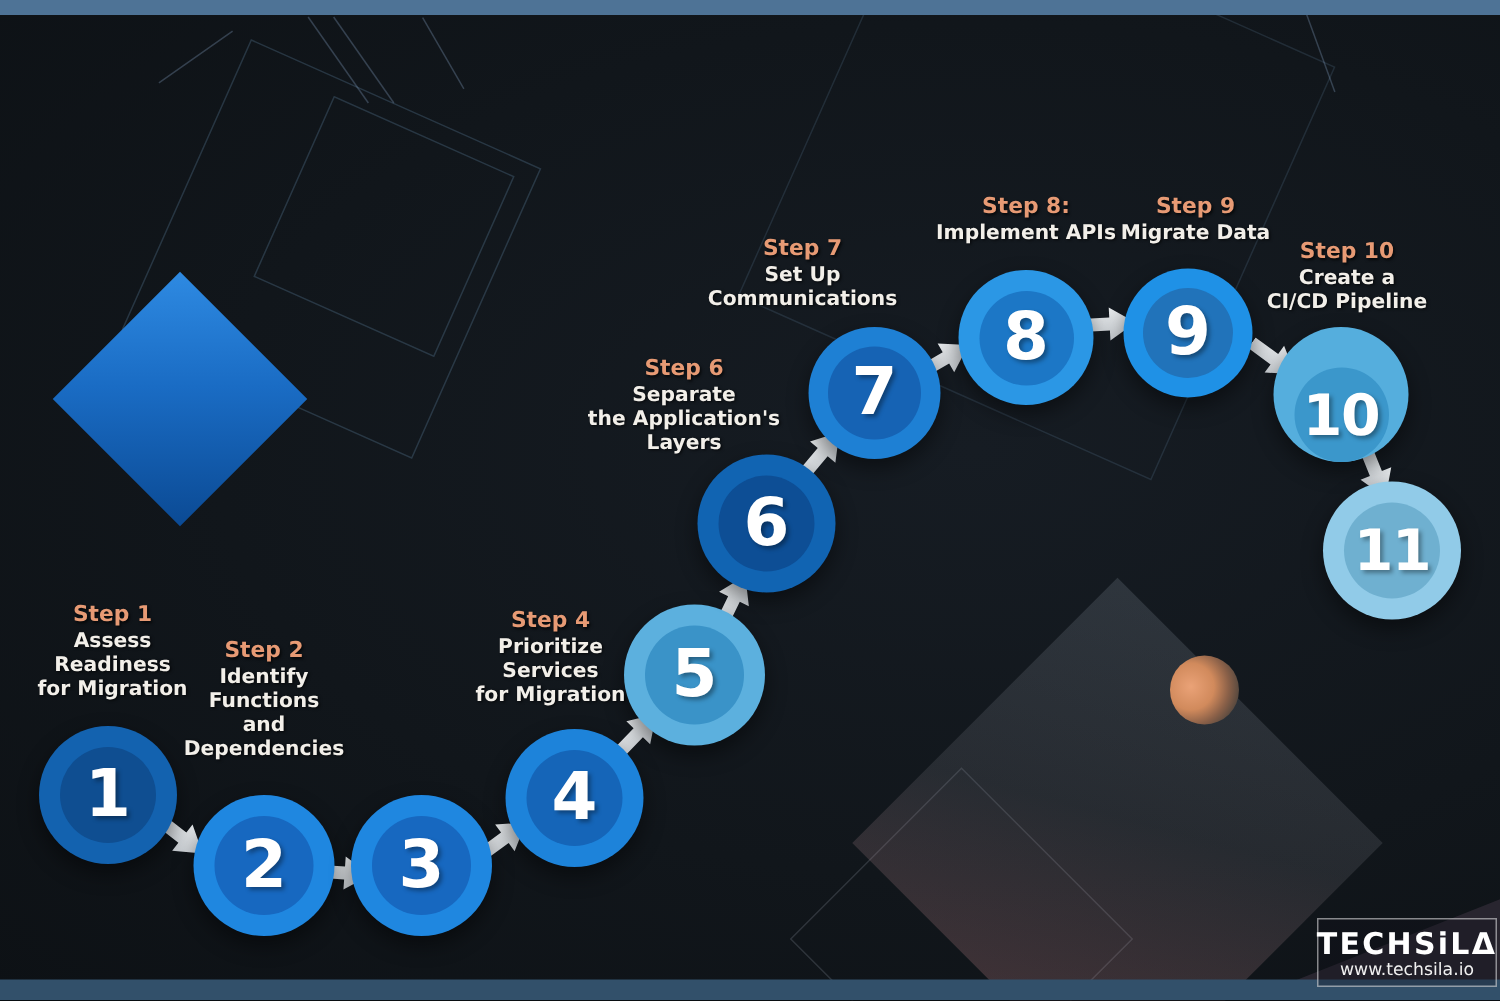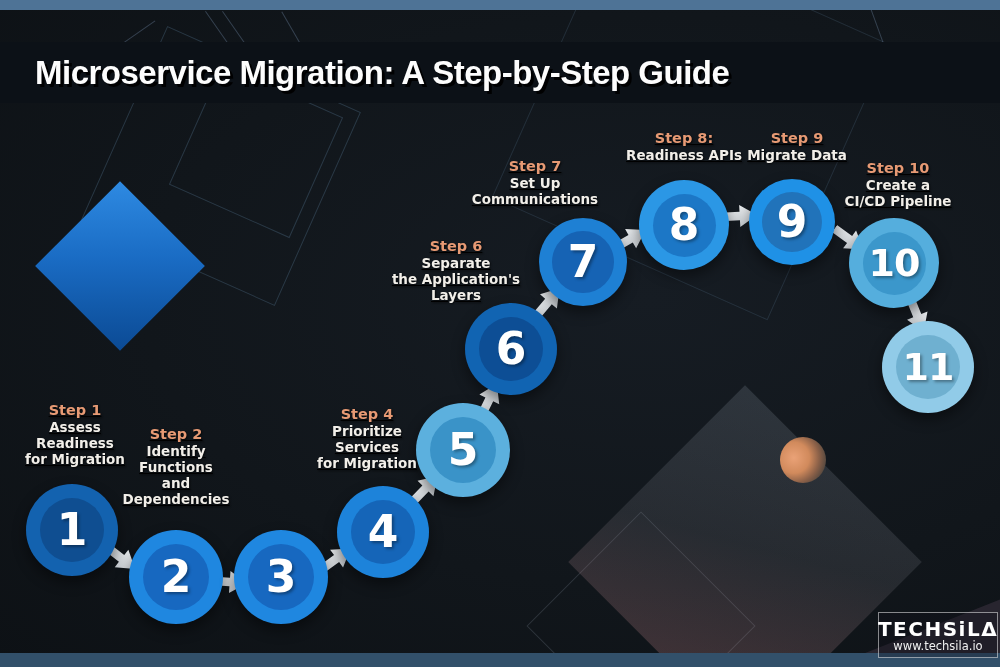--- a/index.html
+++ b/index.html
@@ -32,21 +32,21 @@
     clip-path:polygon(0% 100%, 100% 10%, 100% 100%);}
   .bg-line{width:1px;background:rgba(140,170,205,0.30);z-index:0;}
   
   .circle{border-radius:50%;z-index:4;display:flex;align-items:center;justify-content:center;
     box-shadow:0 6px 14px rgba(0,0,0,0.45);}
   .circle-inner{width:70%;height:70%;border-radius:50%;display:flex;align-items:center;justify-content:center;}
   .num{color:#fff;font-weight:700;font-size:44px;line-height:1;
     text-shadow:2px 2px 3px rgba(0,0,0,0.35);}
   .num.two{font-size:38px;letter-spacing:-1px;}
   .step-label{z-index:5;text-align:center;line-height:16px;
-    text-shadow:1px 1px 2px rgba(0,0,0,0.7);text-decoration:underline;}
+    text-shadow:1px 1px 2px rgba(0,0,0,0.7);}
   .step-name{font-size:14.5px;font-weight:700;color:#e79a74;margin-bottom:1px;}
   .step-line{font-size:13.5px;font-weight:700;color:#f2efe9;}
   .arrow{width:36px;height:24px;z-index:3;
     background:linear-gradient(180deg,#e9ecee 0%,#c6cbd0 100%);
     clip-path:polygon(0% 32%, 52% 32%, 52% 4%, 100% 50%, 52% 96%, 52% 68%, 0% 68%);}
   
   .logo-box{left:878px;top:612px;width:118px;height:44px;z-index:8;
     border:1px solid rgba(255,255,255,0.5);background:rgba(18,18,26,0.30);
     display:flex;flex-direction:column;align-items:center;justify-content:center;}
   .logo-text{color:#fff;font-size:20px;font-weight:700;letter-spacing:1.5px;line-height:22px;
@@ -67,23 +67,20 @@
   <div class="abs bg-line" style="left:242px;top:5px;height:70px;transform:rotate(-35deg);"></div>
   <div class="abs bg-line" style="left:295px;top:8px;height:55px;transform:rotate(-30deg);"></div>
   <div class="abs bg-line" style="left:880px;top:8px;height:55px;transform:rotate(-20deg);"></div>
 
   <div class="abs diamond diamond-blue"></div>
   <div class="abs diamond diamond-glass"></div>
   <div class="abs sphere"></div>
   <div class="abs corner-tri"></div>
 
   <div class="abs top-strip" style="background: rgb(78, 115, 150);"></div>
-  <div class="abs title-band" style="background: rgb(12, 17, 23);">
-    <h1 class="title">Microservice Migration: A Step-by-Step Guide</h1>
-  </div>
 
   <div class="abs arrow" style="left:103px;top:546px;transform:rotate(38deg);"></div>
   <div class="abs arrow" style="left:211px;top:570px;transform:rotate(4deg);"></div>
   <div class="abs arrow" style="left:318px;top:547px;transform:rotate(-36deg);"></div>
   <div class="abs arrow" style="left:407px;top:477px;transform:rotate(-46deg);"></div>
   <div class="abs arrow" style="left:471px;top:388px;transform:rotate(-64deg);"></div>
   <div class="abs arrow" style="left:530px;top:290px;transform:rotate(-50deg);"></div>
   <div class="abs arrow" style="left:612px;top:227px;transform:rotate(-30deg);"></div>
   <div class="abs arrow" style="left:721px;top:204px;transform:rotate(-3deg);"></div>
   <div class="abs arrow" style="left:831px;top:227px;transform:rotate(36deg);"></div>
@@ -114,21 +111,21 @@
     <div class="step-line">the Application's</div>
     <div class="step-line">Layers</div>
   </div>
   <div class="abs step-label" style="left:455px;top:158px;width:160px;">
     <div class="step-name">Step 7</div>
     <div class="step-line">Set Up</div>
     <div class="step-line">Communications</div>
   </div>
   <div class="abs step-label" style="left:604px;top:130px;width:160px;">
     <div class="step-name">Step 8:</div>
-    <div class="step-line">Readiness APIs</div>
+    <div class="step-line">Implement APIs</div>
   </div>
   <div class="abs step-label" style="left:727px;top:130px;width:140px;">
     <div class="step-name">Step 9</div>
     <div class="step-line">Migrate Data</div>
   </div>
   <div class="abs step-label" style="left:818px;top:160px;width:160px;">
     <div class="step-name">Step 10</div>
     <div class="step-line">Create a</div>
     <div class="step-line">CI/CD Pipeline</div>
   </div>
@@ -171,21 +168,21 @@
   <div class="abs circle" style="left: 639px; top: 180px; width: 90px; height: 90px; background: rgb(43, 151, 229);">
     <div class="circle-inner" style="background: rgb(28, 119, 198);">
       <span class="num">8</span>
     </div>
   </div>
   <div class="abs circle" style="left: 749px; top: 179px; width: 86px; height: 86px; background: rgb(31, 145, 230);">
     <div class="circle-inner" style="background: rgb(33, 115, 186);">
       <span class="num">9</span>
     </div>
   </div>
-  <div class="abs circle" style="left: 849px; top: 218px; width: 90px; height: 90px; background: rgb(85, 174, 221);">
+  <div class="abs circle" style="left: 849px; top: 218px; width: 90px; height: 90px; background: rgb(85, 174, 221); align-items: flex-end;">
     <div class="circle-inner" style="background: rgb(59, 151, 203);">
       <span class="num two">10</span>
     </div>
   </div>
   <div class="abs circle" style="left: 882px; top: 321px; width: 92px; height: 92px; background: rgb(145, 203, 232);">
     <div class="circle-inner" style="background: rgb(111, 176, 208);">
       <span class="num two">11</span>
     </div>
   </div>
 

